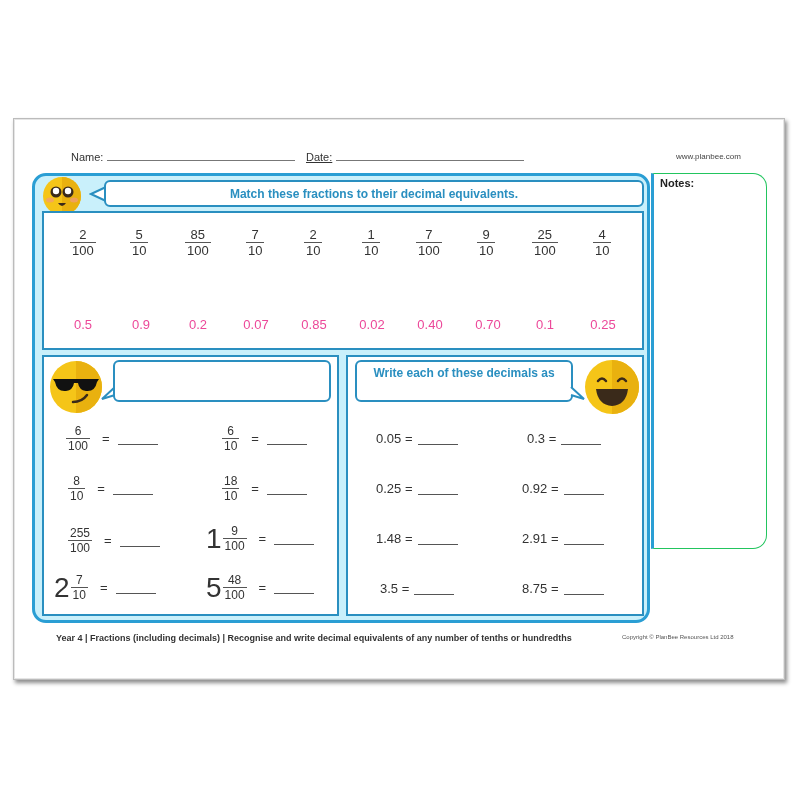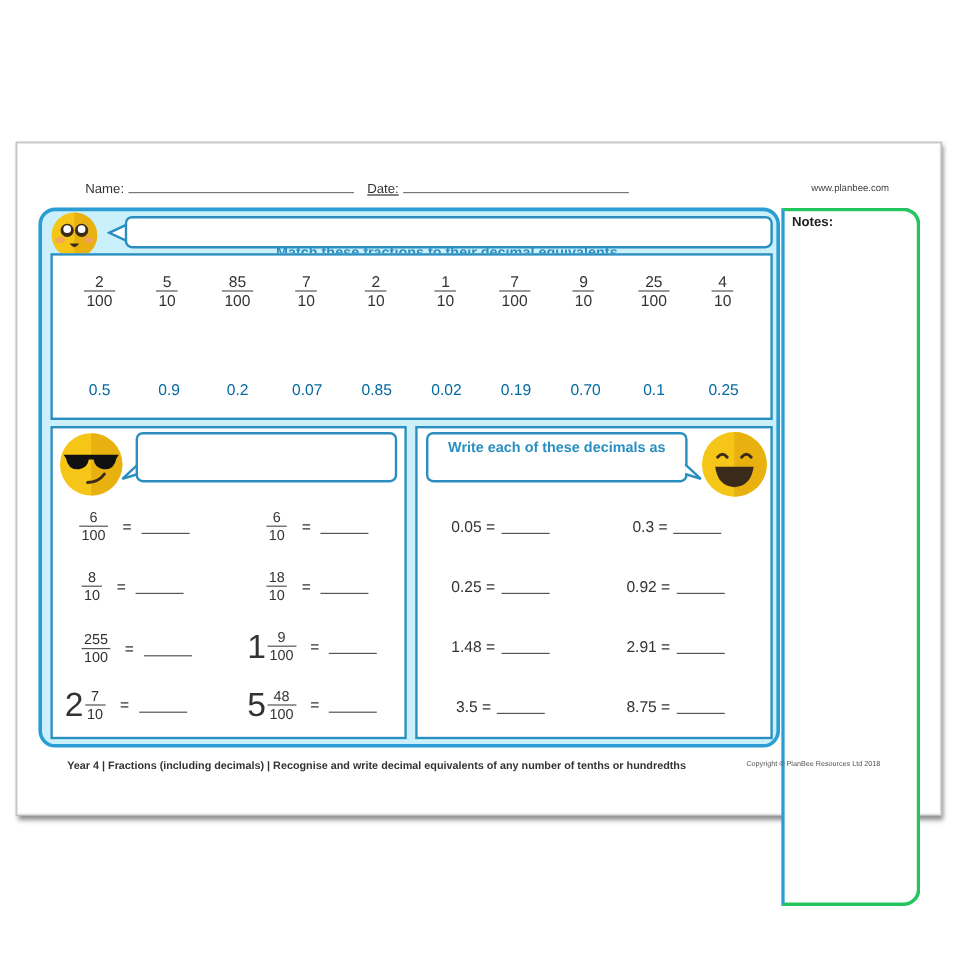--- a/index.html
+++ b/index.html
@@ -21,49 +21,49 @@
   .blank-line {
     display: inline-block; border-bottom: 1px solid #777; height: 10px; vertical-align: baseline; margin-left: 4px;
   }
   .url { position: absolute; left: 676px; top: 152px; font-size: 8px; color: #444; }
 
   .main-frame {
     position: absolute; left: 32px; top: 173px; width: 618px; height: 450px;
     background: #c9f0fb; border: 3px solid #2a9ed4; border-radius: 14px; box-sizing: border-box;
   }
   .notes-frame {
-    position: absolute; left: 651px; top: 173px; width: 116px; height: 582px;
-    background: #fff; border: 3px solid #22c55e; border-radius: 0 14px 14px 0; box-sizing: border-box;
+    position: absolute; left: 651px; top: 173px; width: 116px; height: 376px;
+    background: #fff; border: 1px solid #22c55e; border-radius: 0 14px 14px 0; box-sizing: border-box;
     border-left: 3px solid #2a9ed4;
   }
   .notes-label { position: absolute; left: 6px; top: 3px; font-size: 11px; font-weight: bold; color: #222; }
 
   .bubble {
     position: absolute; background: #fff; border: 2px solid #2a8fc0; border-radius: 6px; box-sizing: border-box;
     color: #2a8fc0; font-weight: bold; text-align: center; font-size: 12px; line-height: 16px;
   }
-  .bubble-top { left: 104px; top: 180px; width: 540px; height: 27px; padding-top: 20px; }
+  .bubble-top { left: 104px; top: 180px; width: 540px; height: 27px; padding-top: 4px; }
   .bubble-left { left: 113px; top: 360px; width: 218px; height: 42px; padding-top: 3px; }
   .bubble-right { left: 355px; top: 360px; width: 218px; height: 42px; padding-top: 3px; }
 
   .panel {
     position: absolute; background: #fff; border: 2px solid #2a8fc0; box-sizing: border-box;
   }
   .panel-top { left: 42px; top: 211px; width: 602px; height: 139px; }
   .panel-left { left: 42px; top: 355px; width: 297px; height: 261px; }
   .panel-right { left: 346px; top: 355px; width: 298px; height: 261px; }
 
   .frac {
     position: absolute; display: inline-flex; flex-direction: column; align-items: center;
     font-size: 13px; color: #333; line-height: 15px;
   }
   .frac .num { padding: 0 2px; }
   .frac .den { border-top: 1px solid #555; padding: 0 2px; }
   .frac.small { font-size: 12px; line-height: 14px; }
-  .dec { position: absolute; font-size: 13px; color: #0369a1; width: 50px; text-align: center; }
+  .dec { position: absolute; font-size: 13px; color: #ec4899; width: 50px; text-align: center; }
 
   .eq-row { position: absolute; display: flex; align-items: center; font-size: 13px; color: #333; }
   .whole { font-size: 28px; line-height: 28px; margin-right: 1px; }
   .eq { margin: 0 8px 0 12px; }
   .ans { display: inline-block; width: 40px; border-bottom: 1px solid #555; height: 12px; }
 
   .emoji { position: absolute; border-radius: 50%; }
 
   .footer-left { position: absolute; left: 56px; top: 633px; font-size: 9px; font-weight: bold; color: #333; }
   .footer-right { position: absolute; left: 622px; top: 634px; font-size: 6px; color: #555; }
@@ -144,21 +144,21 @@
   <span class="num">4</span>
   <span class="den">10</span>
 </div>
 
 <div class="dec" style="left:58px;top:317px">0.5</div>
 <div class="dec" style="left:116px;top:317px">0.9</div>
 <div class="dec" style="left:173px;top:317px">0.2</div>
 <div class="dec" style="left:231px;top:317px">0.07</div>
 <div class="dec" style="left:289px;top:317px">0.85</div>
 <div class="dec" style="left:347px;top:317px">0.02</div>
-<div class="dec" style="left:405px;top:317px">0.19</div>
+<div class="dec" style="left:405px;top:317px">0.40</div>
 <div class="dec" style="left:463px;top:317px">0.70</div>
 <div class="dec" style="left:520px;top:317px">0.1</div>
 <div class="dec" style="left:578px;top:317px">0.25</div>
 
 <div class="panel panel-left"></div>
 <svg class="emoji" style="left:49px;top:360px" width="54" height="54" viewBox="0 0 54 54">
   <circle cx="27" cy="27" r="26" fill="#f5c518"></circle>
   <path d="M27 1 A26 26 0 0 1 27 53 Z" fill="#e9b10f"></path>
   <path d="M4 19 L50 19 L48 22 Q46 32 37 31 Q30 30 29 23 L25 23 Q24 30 17 31 Q8 32 6 22 Z" fill="#111"></path>
   <path d="M24 42 Q33 42 38 35" stroke="#3a2a1a" stroke-width="2.5" fill="none" stroke-linecap="round"></path>

